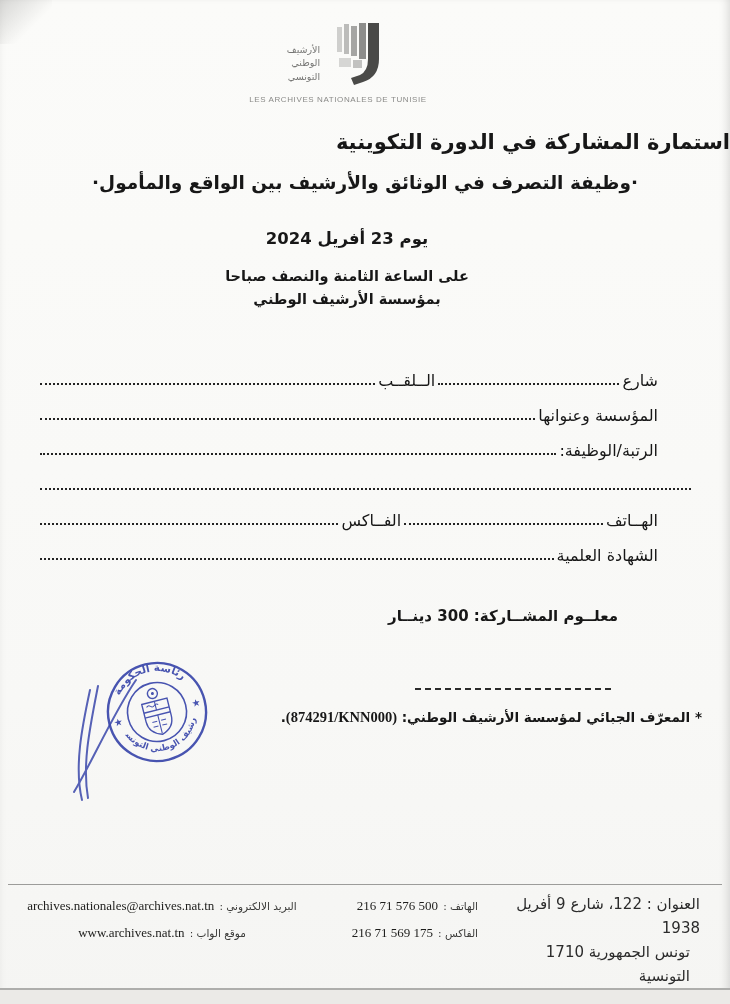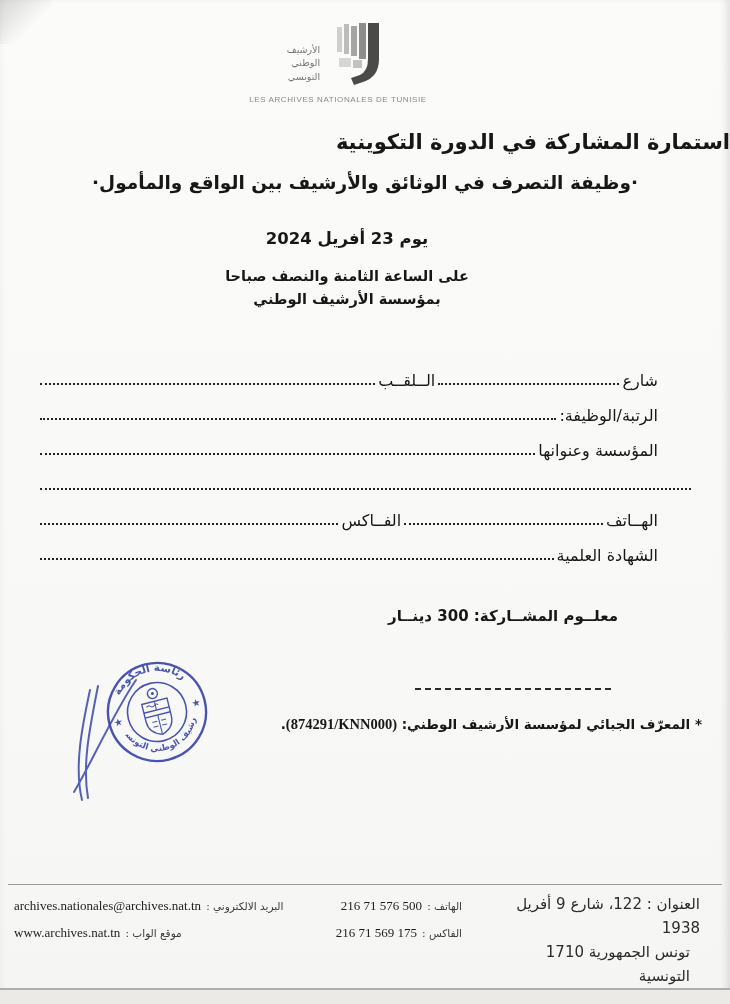--- a/index.html
+++ b/index.html
@@ -26,30 +26,30 @@
   
   .fields{position:absolute;top:356px;left:33px;width:667px;direction:rtl;}
   .frow{height:35px;display:flex;align-items:flex-end;padding-left:4px;padding-right:42px;}
   .frow.full{padding-right:6px;}
   .flabel{font-size:16px;font-weight:normal;white-space:nowrap;padding-bottom:1px;}
   .leader{flex:1 1 0;border-bottom:2.5px dotted #232323;margin:0 3px 6px 3px;height:0;}
   .leader.w185{flex:1.85 1 0;} .leader.w15{flex:1.5 1 0;}
   .fee{position:absolute;top:607px;right:112px;direction:rtl;font-size:15px;font-weight:bold;}
   
   .dash-sep{position:absolute;top:688px;left:415px;width:196px;border-top:2px dashed #2b2b2b;}
-  .tax-note{position:absolute;top:709px;right:28px;direction:rtl;font-size:13.5px;font-weight:bold;margin-top:7px;}
+  .tax-note{position:absolute;top:709px;right:28px;direction:rtl;font-size:13.5px;font-weight:bold;}
   .tax-note .val{font-family:"Liberation Serif",serif;font-size:14.5px;}
   .stamp-wrap{position:absolute;left:52px;top:642px;width:190px;height:175px;}
   
   .footer-line{position:absolute;top:884px;left:8px;width:714px;height:1px;background:#9c9c9a;}
   .fcol{position:absolute;top:892px;line-height:26px;color:#2b2b2b;}
   .fcol .lab{font-size:10.5px;color:#3a3a38;}
   .fcol .val{font-family:"Liberation Serif",serif;font-size:13px;color:#1d1d1b;}
-  .f-left{left:14px;width:296px;direction:rtl;text-align:left;}
-  .f-mid{left:296px;width:166px;direction:rtl;text-align:right;}
+  .f-left{left:14px;width:296px;direction:rtl;text-align:center;}
+  .f-mid{left:312px;width:166px;direction:rtl;text-align:right;}
   .f-right{right:30px;width:210px;direction:rtl;text-align:right;font-size:15px;line-height:24px;}
   .addr2{direction:ltr;text-align:right;padding-right:10px;}
   .bottom-shade{position:absolute;top:988px;left:0;width:100%;height:16px;
         background:#ebeae7;border-top:2px solid #aeaeac;}
 </style>
 </head>
 <body>
 
 <div class="page">
   <div class="corner-shade"></div>
@@ -81,25 +81,25 @@
   <div class="c venue-line" dir="rtl">بمؤسسة الأرشيف الوطني</div>
 
   <div class="fields">
     <div class="frow">
       <span class="flabel">شارع</span>
       <span class="leader"></span>
       <span class="flabel">الــلقــب</span>
       <span class="leader w185"></span>
     </div>
     <div class="frow">
-      <span class="flabel">الرتبة/الوظيفة:</span>
+      <span class="flabel">المؤسسة وعنوانها</span>
       <span class="leader"></span>
     </div>
     <div class="frow">
-      <span class="flabel">المؤسسة وعنوانها</span>
+      <span class="flabel">الرتبة/الوظيفة:</span>
       <span class="leader"></span>
     </div>
     <div class="frow full">
       <span class="leader"></span>
     </div>
     <div class="frow">
       <span class="flabel">الهــاتف</span>
       <span class="leader"></span>
       <span class="flabel">الفــاكس</span>
       <span class="leader w15"></span>

